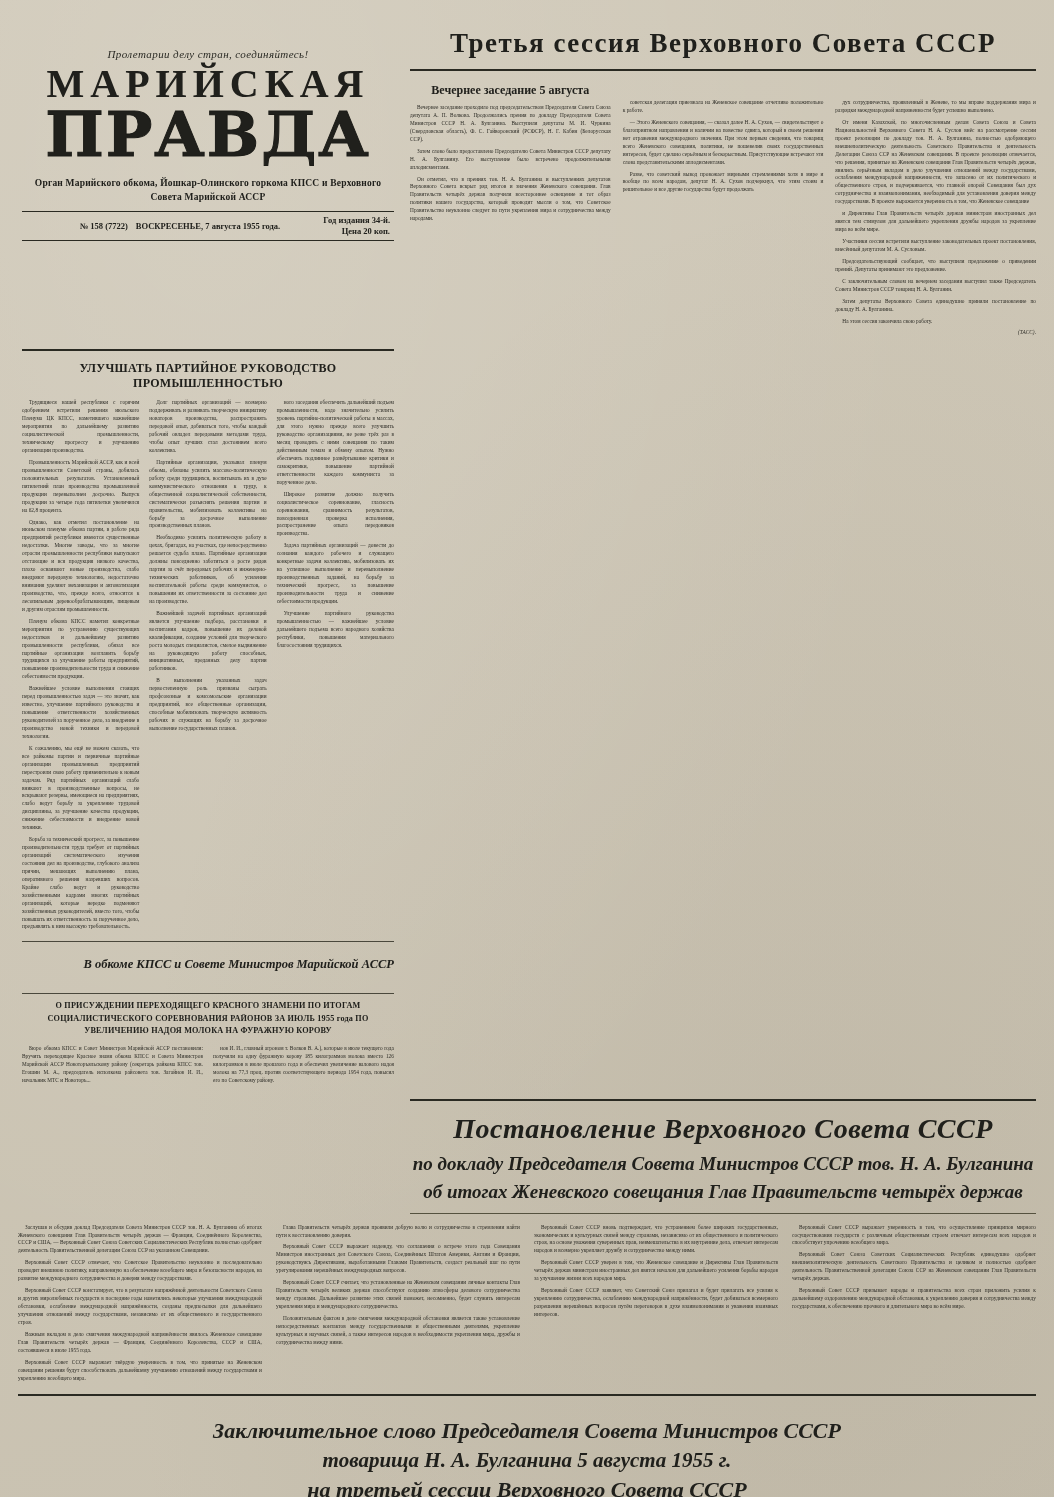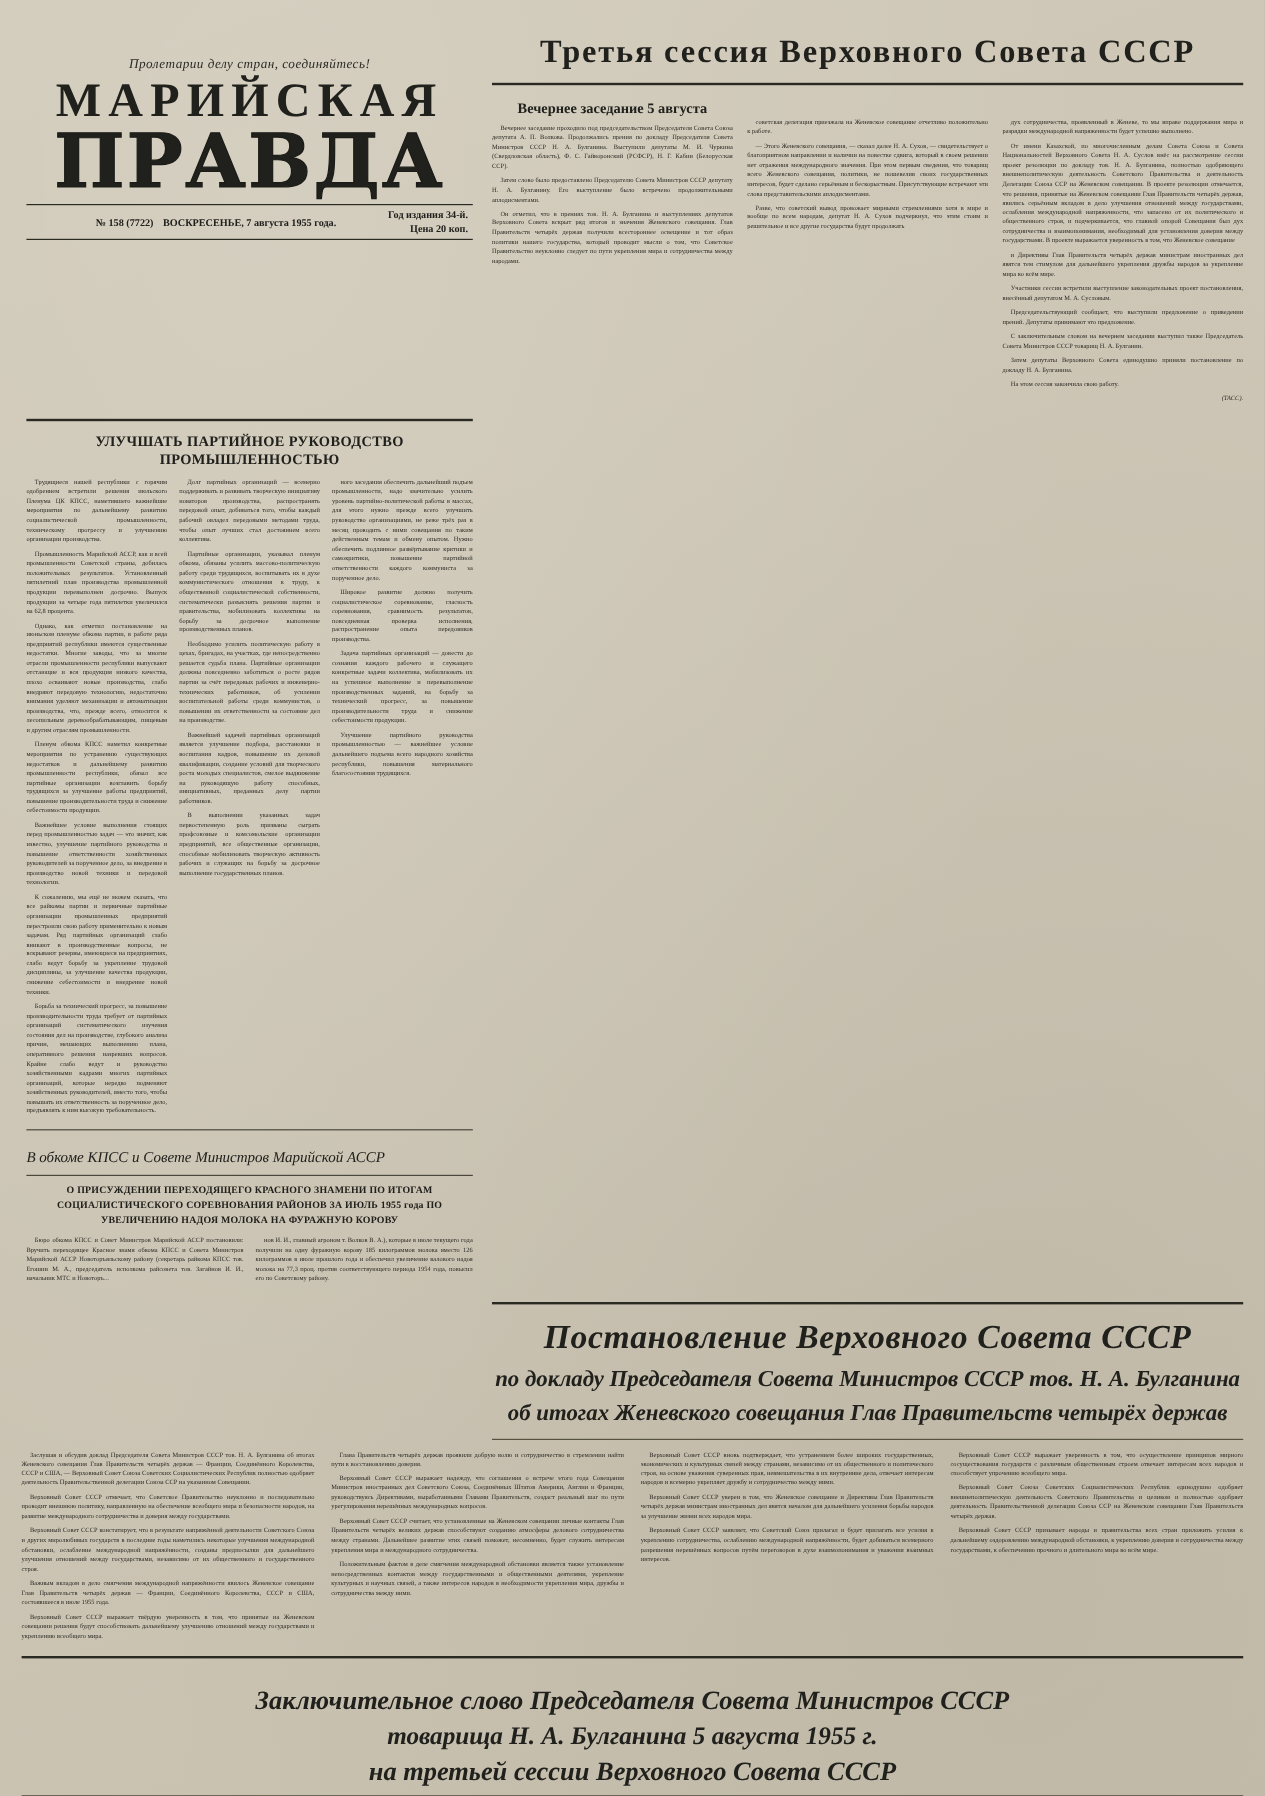--- a/index.html
+++ b/index.html
@@ -123,26 +123,26 @@
     font-weight:bold;
     font-size:12px;
     line-height:1.25;
     margin:10px 6px 8px 6px;
     letter-spacing:.3px;
   }
   .two-sub{display:flex;gap:10px;}
   .two-sub .c{flex:1;}
 
   .box-head{
-    text-align:left;
+    text-align:right;
     font-style:italic;
-    font-weight:normal;
+    font-weight:bold;
     font-size:12.5px;
     line-height:1.35;
-    margin:14px 0 6px 0;
+    margin:14px 0 20px 0;
   }
   .box-sub{
     text-align:center;
     font-weight:bold;
     font-size:8.2px;
     line-height:1.5;
     margin:4px 10px 8px 10px;
     letter-spacing:.2px;
   }
   .hr-dark{border-top:2px solid #2a2a22;margin:8px 0 8px 0;}
@@ -185,20 +185,21 @@
 <body>
 
 <div class="page">
   <div class="paper-tint"></div>
   <div class="content">
 
     <div class="masthead">
       <div class="slogan">Пролетарии делу стран, соединяйтесь!</div>
       <div class="title-main">МАРИЙСКАЯ</div>
       <div class="title-big">ПРАВДА</div>
+      <div class="organ">Орган Марийского обкома, Йошкар-Олинского горкома КПСС и Верховного Совета Марийской АССР</div>
       <div class="issue-bar">
         <div class="left">№ 158 (7722)</div>
         <div class="mid">ВОСКРЕСЕНЬЕ, 7 августа 1955 года.</div>
         <div class="right">
           <div>Год издания 34-й.</div>
           <div>Цена 20 коп.</div>
         </div>
       </div>
     </div>
 

